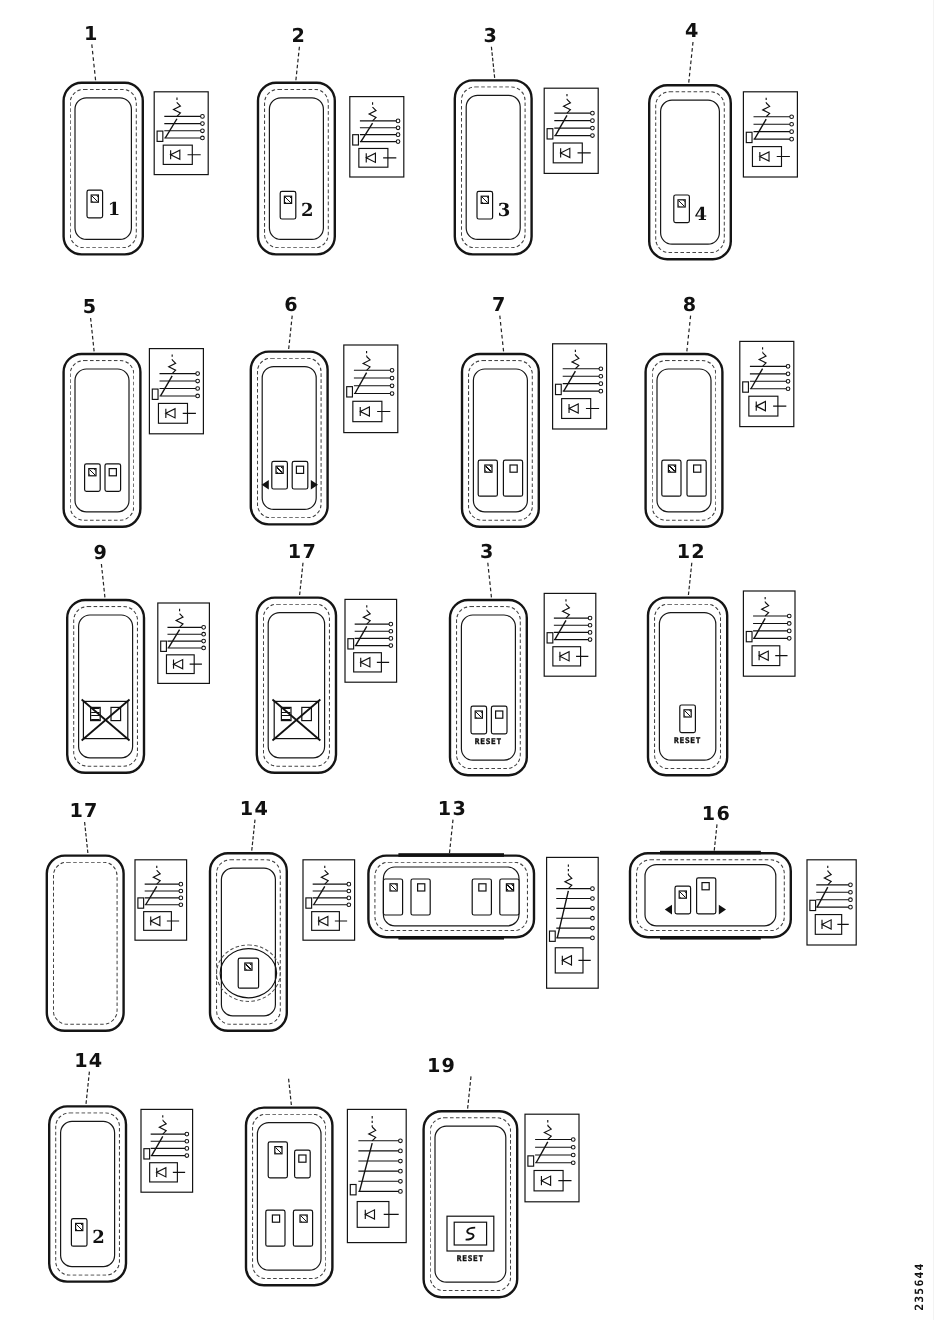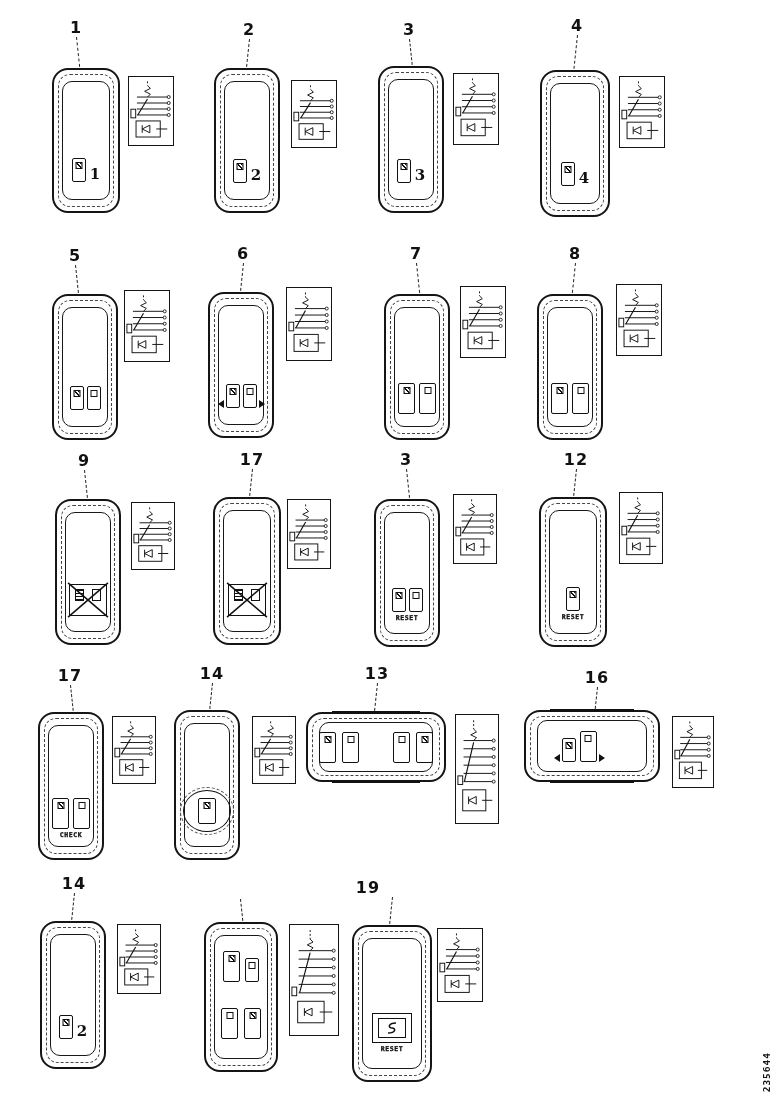--- a/index.html
+++ b/index.html
@@ -518,31 +518,20 @@
           <path d="M 13.2 51.28 v8 M 13.2 55.28 l8 -4 v8 z" fill="none" stroke="#111" stroke-width="1"></path>
           <line x1="27.28" y1="55.28" x2="38" y2="55.28" stroke="#111" stroke-width="1"></line>
         </svg>
       </div>
     </div>
     <div class="item">
       <div class="num-label" style="left: 70px; top: 666px;">17</div>
       <div class="leader" style="left: 70px; top: 685px; height: 26px; transform: rotate(-6deg);"></div>
       <div class="sw-body" style="left: 38px; top: 712px; width: 66px; height: 148px;">
         <div class="sw-mid"></div>
-        <div class="sw-face" style="padding-bottom: 12%;">
-          <div class="btn-row" style="gap: 4px;">
-            <div class="btn med hatch">
-              <div class="nub"></div>
-            </div>
-            <div class="btn med">
-              <div class="nub"></div>
-            </div>
-          </div>
-          <div class="face-text">CHECK</div>
-        </div>
       </div>
       <div class="schem" style="left: 112px; top: 716px; width: 44px; height: 68px;">
         <svg viewBox="0 0 44 68">
           <line x1="18.48" y1="4" x2="18.48" y2="8.16" stroke="#111" stroke-width="1" stroke-dasharray="2 2"></line>
           <path d="M 18.48 8.16 l3 3 l-6 3 l6 3 l-3 3" fill="none" stroke="#111" stroke-width="1"></path>
           <line x1="7.92" y1="20.16" x2="38" y2="20.16" stroke="#111" stroke-width="1"></line>
           <circle cx="39.5" cy="20.16" r="1.6" fill="none" stroke="#111" stroke-width="0.9"></circle>
           <line x1="7.92" y1="26.16" x2="38" y2="26.16" stroke="#111" stroke-width="1"></line>
           <circle cx="39.5" cy="26.16" r="1.6" fill="none" stroke="#111" stroke-width="0.9"></circle>
           <line x1="7.92" y1="32.16" x2="38" y2="32.16" stroke="#111" stroke-width="1"></line>

